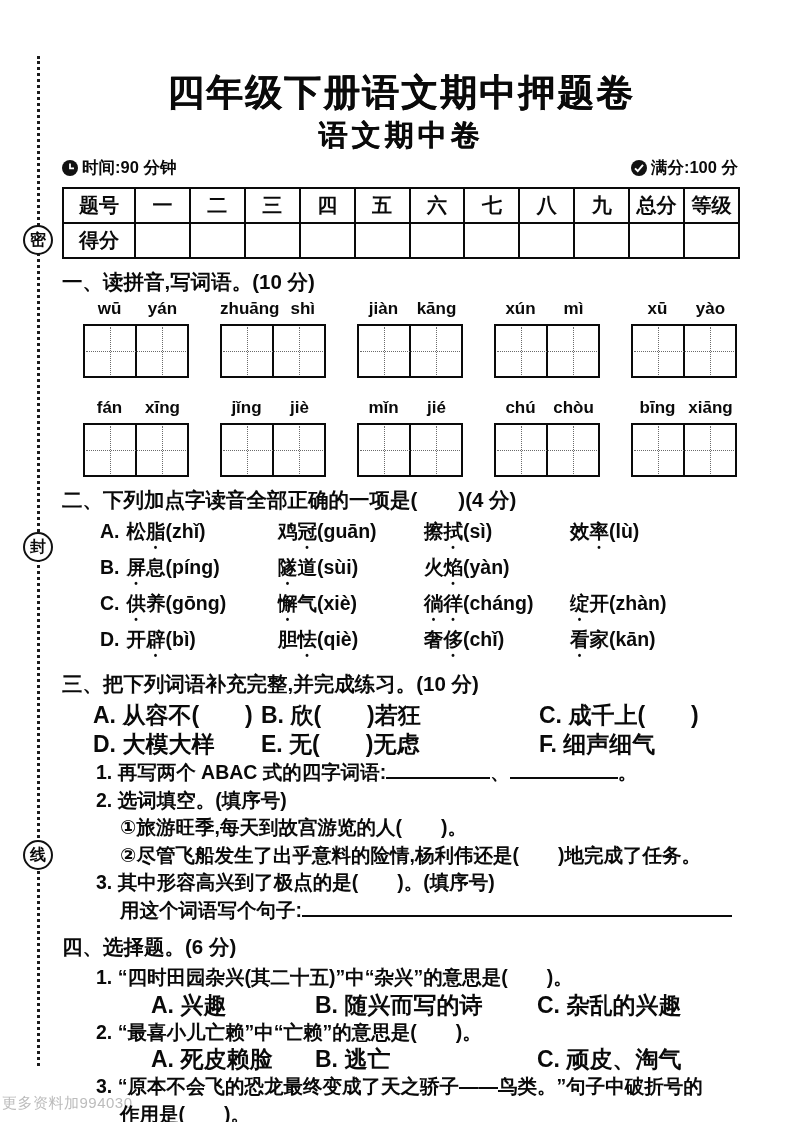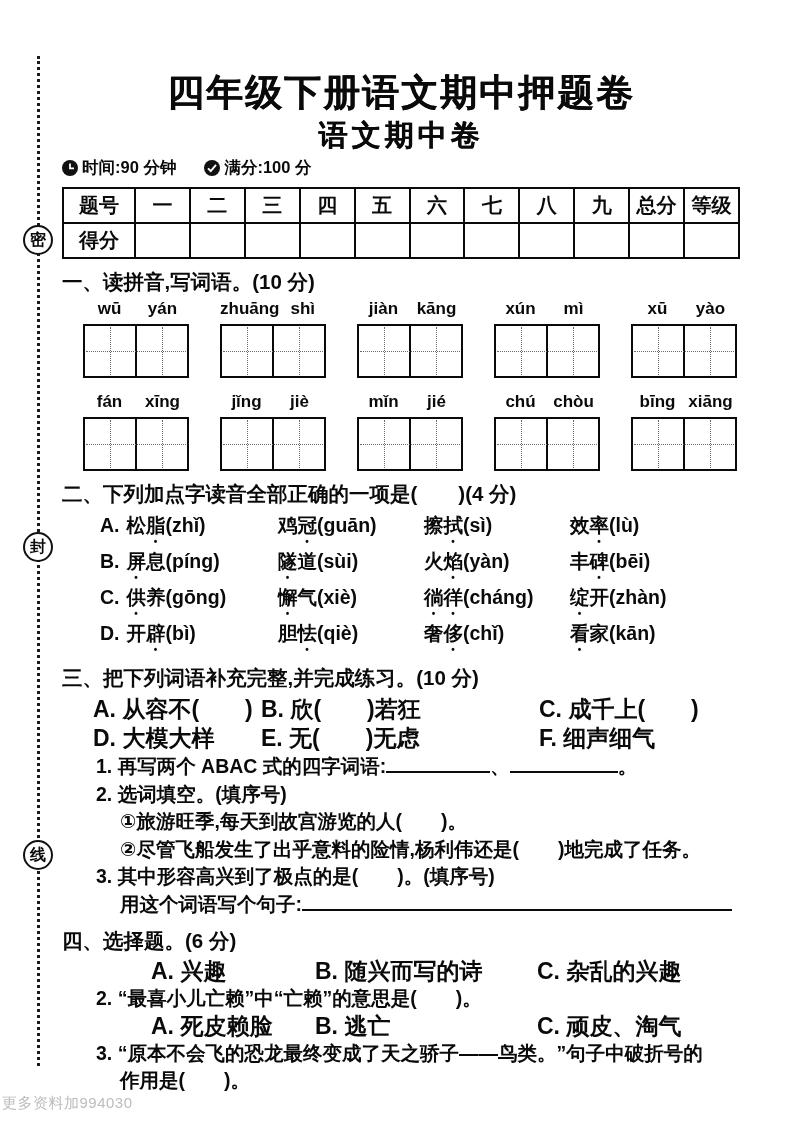--- a/index.html
+++ b/index.html
@@ -40,21 +40,21 @@
     font-size:37px; font-weight:900; text-align:center;
     letter-spacing:2px; white-space:nowrap; line-height:1.25;
     text-shadow:0.6px 0 currentColor;
   }
   .subtitle {
     font-size:29px; font-weight:900; text-align:center;
     letter-spacing:4px; margin-top:2px; line-height:1.2;
     text-shadow:0.6px 0 currentColor;
   }
   .meta {
-    display:flex; justify-content:flex-start; align-items:center;
+    display:flex; justify-content:space-between; align-items:center;
     gap:28px; font-size:16.5px; margin:4px 2px 8px 0;
   }
   .meta-item { display:flex; align-items:center; gap:4px; }
   .meta-item svg { display:block; }
 
   table.score {
     width:100%; border-collapse:collapse; table-layout:fixed;
     font-size:20px; font-weight:700;padding-left:20px;
   }
   table.score td {
@@ -63,21 +63,21 @@
   }
   col.c0 { width:72px; }
 
   .sec-head { font-size:20.5px; font-weight:900; margin:9px 0 3px 0; white-space:nowrap; }
 
   
   .pin-row {
     display:flex; justify-content:space-between;
     width:654px; margin-left:21px;
   }
-  .pin-row.r2 { margin-top:14px; }
+  .pin-row.r2 { margin-top:20px; }
   .pin-group { width:106px; }
   .pin-labels { display:flex; height:25px; font-size:17px; font-weight:700; }
   .pin-labels span { flex:1; text-align:center; white-space:nowrap; }
   .pin-box {
     display:flex; height:50px; border:2.2px solid #0a0a0a; position:relative;
     background:#fff;
   }
   .pin-box::after {
     content:""; position:absolute; left:1px; right:1px; top:50%;
     border-top:1.5px dotted #6a6a6a;
@@ -317,21 +317,20 @@
       <div><span class="lab">A.</span><span>松</span><span class="du">脂</span><span></span><span>(zhǐ)</span></div>
       <div><span>鸡</span><span class="du">冠</span><span></span><span>(guān)</span></div>
       <div><span>擦</span><span class="du">拭</span><span></span><span>(sì)</span></div>
       <div><span>效</span><span class="du">率</span><span></span><span>(lù)</span></div>
     </div>
 
     <div class="s2-row">
       <div><span class="lab">B.</span><span></span><span class="du">屏</span><span>息</span><span>(píng)</span></div>
       <div><span></span><span class="du">隧</span><span>道</span><span>(sùi)</span></div>
       <div><span>火</span><span class="du">焰</span><span></span><span>(yàn)</span></div>
-      <div><span>丰</span><span class="du">碑</span><span></span><span>(bēi)</span></div>
     </div>
 
     <div class="s2-row">
       <div><span class="lab">C.</span><span></span><span class="du">供</span><span>养</span><span>(gōng)</span></div>
       <div><span></span><span class="du">懈</span><span>气</span><span>(xiè)</span></div>
       <div><span></span><span class="du">徜徉</span><span></span><span>(cháng)</span></div>
       <div><span></span><span class="du">绽</span><span>开</span><span>(zhàn)</span></div>
     </div>
 
     <div class="s2-row">
@@ -360,20 +359,21 @@
     <div class="subq subsub">②尽管飞船发生了出乎意料的险情,杨利伟还是(　　)地完成了任务。</div>
     <div class="subq">3. 其中形容高兴到了极点的是(　　)。(填序号)</div>
     <div class="subq subsub">
       <span>用这个词语写个句子:</span><span class="blank long"></span>
     </div>
   </div>
 
   <div>
     <div class="sec-head">四、选择题。(6 分)</div>
 
+    <div class="subq">1. “四时田园杂兴(其二十五)”中“杂兴”的意思是(　　)。</div>
     <div class="s4-opts">
       <div>A. 兴趣</div>
       <div>B. 随兴而写的诗</div>
       <div>C. 杂乱的兴趣</div>
     </div>
 
     <div class="subq">2. “最喜小儿亡赖”中“亡赖”的意思是(　　)。</div>
     <div class="s4-opts">
       <div>A. 死皮赖脸</div>
       <div>B. 逃亡</div>

